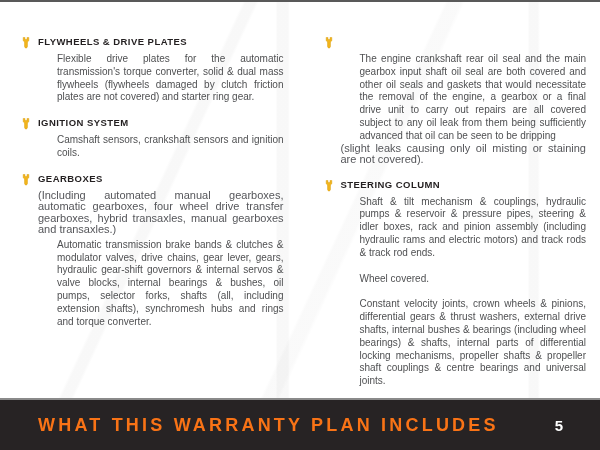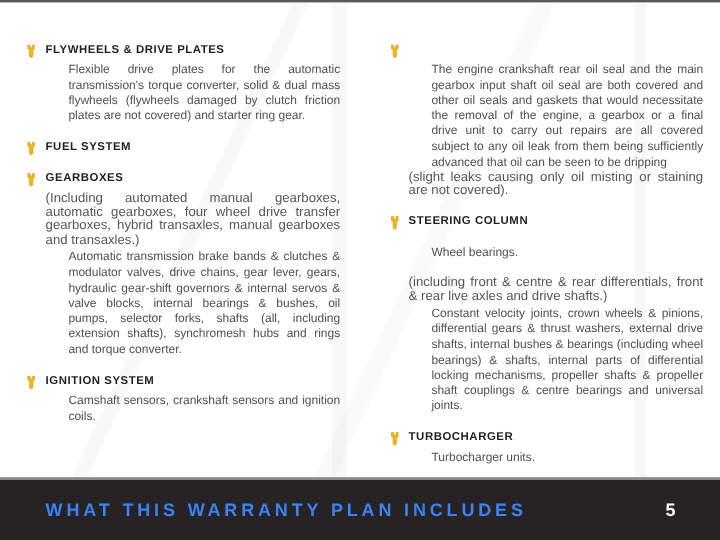--- a/index.html
+++ b/index.html
@@ -39,21 +39,21 @@
   .body{font-size:10px;line-height:12.8px;margin-left:37px;}
   .note,.footnote{font-size:11px;line-height:11.5px;color:#55565a;}
   .note{margin-bottom:3px;}
   .footer{
     position:absolute;left:0;right:0;bottom:0;height:52px;
     background:#272324;border-top:2px solid #8a8a8a;
     display:flex;align-items:center;justify-content:space-between;
     padding:0 36px 0 38px;box-sizing:border-box;
   }
   .footer-title{
-    color:#3b82f6;font-size:15px;font-weight:bold;letter-spacing:3.2px;
+    color:#f97316;font-size:18px;font-weight:bold;letter-spacing:3.2px;
   }
   .footer-page{
     color:#ffffff;font-size:15px;font-weight:bold;letter-spacing:1px;
   }
 </style>
 </head>
 <body>
 
 <div class="page">
   <div class="watermark"></div>
@@ -68,53 +68,45 @@
             <svg width="8" height="12" viewBox="0 0 10 15">
                 <path fill="#f2b51d" stroke="#d99c07" stroke-width="0.6" d="M1.5 0.5h2.2v2.6h2.6V0.5h2.2v4.2L6.8 6.2v5.6c0 1.1-.8 1.9-1.8 1.9s-1.8-.8-1.8-1.9V6.2L1.5 4.7z"></path>
               </svg>
           </span>
           <h3>FLYWHEELS &amp; DRIVE PLATES</h3>
         </div>
         <p class="body">Flexible drive plates for the automatic transmission's torque converter, solid &amp; dual mass flywheels (flywheels damaged by clutch friction plates are not covered) and starter ring gear.</p>
       </div>
 
       <div class="section">
+      </div>
+
+      <div class="section">
         <div class="heading-row">
           <span class="icon">
             <svg width="8" height="12" viewBox="0 0 10 15">
                 <path fill="#f2b51d" stroke="#d99c07" stroke-width="0.6" d="M1.5 0.5h2.2v2.6h2.6V0.5h2.2v4.2L6.8 6.2v5.6c0 1.1-.8 1.9-1.8 1.9s-1.8-.8-1.8-1.9V6.2L1.5 4.7z"></path>
               </svg>
           </span>
-          <h3>FUEL SYSTEM</h3>
+          <h3>IGNITION SYSTEM</h3>
         </div>
+        <p class="body">Camshaft sensors, crankshaft sensors and ignition coils.</p>
       </div>
 
       <div class="section">
         <div class="heading-row">
           <span class="icon">
             <svg width="8" height="12" viewBox="0 0 10 15">
                 <path fill="#f2b51d" stroke="#d99c07" stroke-width="0.6" d="M1.5 0.5h2.2v2.6h2.6V0.5h2.2v4.2L6.8 6.2v5.6c0 1.1-.8 1.9-1.8 1.9s-1.8-.8-1.8-1.9V6.2L1.5 4.7z"></path>
               </svg>
           </span>
           <h3>GEARBOXES</h3>
         </div>
         <p class="note">(Including automated manual gearboxes, automatic gearboxes, four wheel drive transfer gearboxes, hybrid transaxles, manual gearboxes and transaxles.)</p>
         <p class="body">Automatic transmission brake bands &amp; clutches &amp; modulator valves, drive chains, gear lever, gears, hydraulic gear-shift governors &amp; internal servos &amp; valve blocks, internal bearings &amp; bushes, oil pumps, selector forks, shafts (all, including extension shafts), synchromesh hubs and rings and torque converter.</p>
-      </div>
-
-      <div class="section">
-        <div class="heading-row">
-          <span class="icon">
-            <svg width="8" height="12" viewBox="0 0 10 15">
-                <path fill="#f2b51d" stroke="#d99c07" stroke-width="0.6" d="M1.5 0.5h2.2v2.6h2.6V0.5h2.2v4.2L6.8 6.2v5.6c0 1.1-.8 1.9-1.8 1.9s-1.8-.8-1.8-1.9V6.2L1.5 4.7z"></path>
-              </svg>
-          </span>
-          <h3>IGNITION SYSTEM</h3>
-        </div>
-        <p class="body">Camshaft sensors, crankshaft sensors and ignition coils.</p>
       </div>
 
     </div>
 
     <div class="col">
 
       <div class="section">
         <div class="heading-row">
           <span class="icon">
             <svg width="8" height="12" viewBox="0 0 10 15">
@@ -128,28 +120,28 @@
 
       <div class="section">
         <div class="heading-row">
           <span class="icon">
             <svg width="8" height="12" viewBox="0 0 10 15">
                 <path fill="#f2b51d" stroke="#d99c07" stroke-width="0.6" d="M1.5 0.5h2.2v2.6h2.6V0.5h2.2v4.2L6.8 6.2v5.6c0 1.1-.8 1.9-1.8 1.9s-1.8-.8-1.8-1.9V6.2L1.5 4.7z"></path>
               </svg>
           </span>
           <h3>STEERING COLUMN</h3>
         </div>
+        <p class="body">Shaft &amp; tilt mechanism &amp; couplings, hydraulic pumps &amp; reservoir &amp; pressure pipes, steering &amp; idler boxes, rack and pinion assembly (including hydraulic rams and electric motors) and track rods &amp; track rod ends.</p>
       </div>
 
       <div class="section">
-        <p class="body">Wheel bearings.</p>
+        <p class="body">Wheel covered.</p>
       </div>
 
       <div class="section">
-        <p class="note">(including front &amp; centre &amp; rear differentials, front &amp; rear live axles and drive shafts.)</p>
         <p class="body">Constant velocity joints, crown wheels &amp; pinions, differential gears &amp; thrust washers, external drive shafts, internal bushes &amp; bearings (including wheel bearings) &amp; shafts, internal parts of differential locking mechanisms, propeller shafts &amp; propeller shaft couplings &amp; centre bearings and universal joints.</p>
       </div>
 
       <div class="section">
         <div class="heading-row">
           <span class="icon">
             <svg width="8" height="12" viewBox="0 0 10 15">
                 <path fill="#f2b51d" stroke="#d99c07" stroke-width="0.6" d="M1.5 0.5h2.2v2.6h2.6V0.5h2.2v4.2L6.8 6.2v5.6c0 1.1-.8 1.9-1.8 1.9s-1.8-.8-1.8-1.9V6.2L1.5 4.7z"></path>
               </svg>
           </span>

